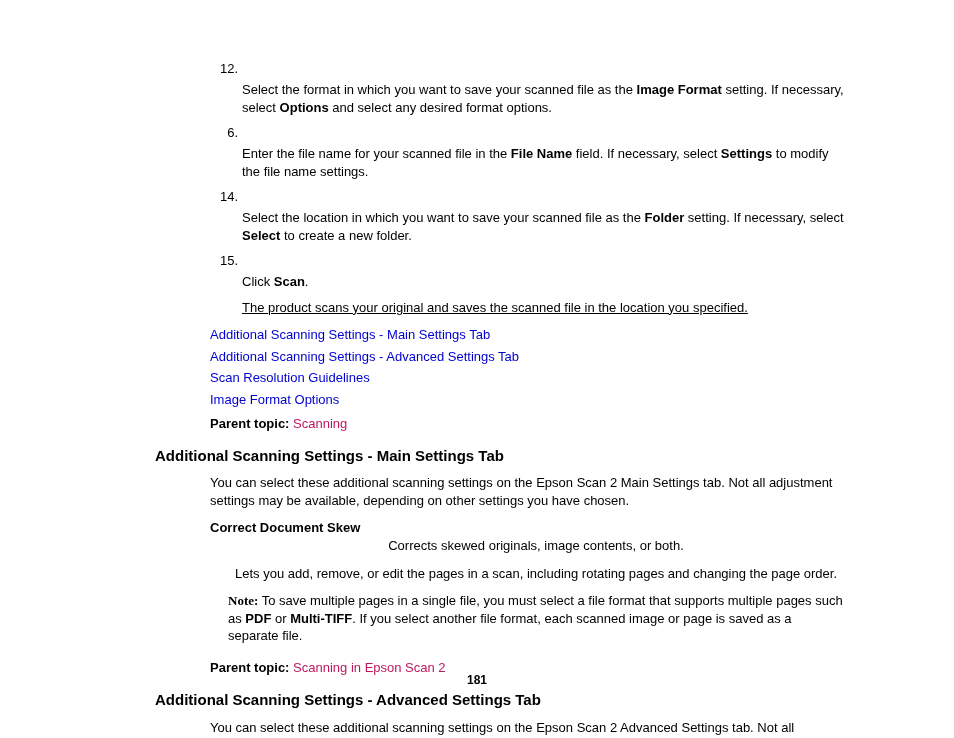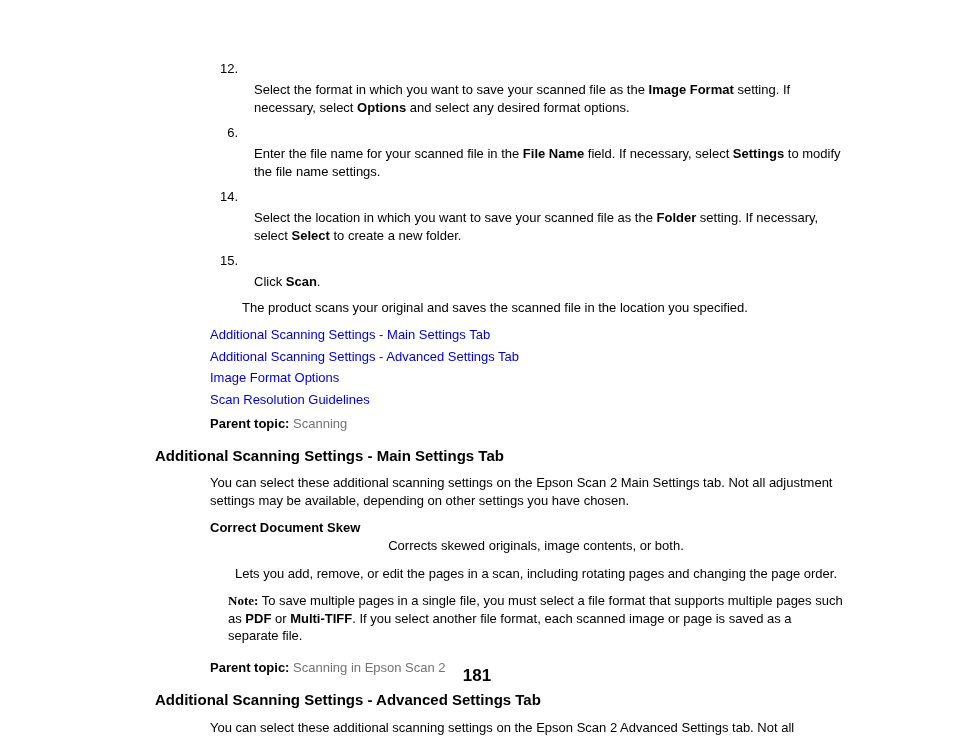--- a/index.html
+++ b/index.html
@@ -16,49 +16,49 @@
     height: 738px;
     position: relative;
     box-sizing: border-box;
     padding: 60px 110px 0 155px;
   }
   .ol-list { margin: 0; padding: 0; }
   .ol-item {
     display: flex;
     margin: 0 0 8px 0;
     padding-left: 55px;
-    gap: 12px;
   }
   .ol-num {
     width: 28px;
     flex-shrink: 0;
     text-align: right;
     padding-right: 4px;
   }
   .ol-body { flex: 1; margin-top: 21px; }
   .after-text {
     padding-left: 87px;
     margin: 6px 0 10px 0;
+    text-decoration: underline;
   }
   .links-block {
     padding-left: 55px;
     margin: 4px 0 0 0;
   }
   .link {
     color: #0000d0;
     display: block;
     margin: 0 0 4px 0;
     cursor: pointer;
   }
   .parent-topic {
     padding-left: 55px;
     margin: 6px 0 14px 0;
   }
   .parent-topic .label { font-weight: bold; }
-  .parent-topic .val { color: #737373; cursor: pointer; }
+  .parent-topic .val { color: #be185d; cursor: pointer; }
   h2.section-title {
     font-size: 15px;
     font-weight: bold;
     margin: 12px 0 8px 0;
   }
   .body-text {
     padding-left: 55px;
     margin: 0 0 10px 0;
   }
   .def-block {
@@ -72,21 +72,21 @@
     margin: 10px 0 14px 0;
   }
   .note-label { font-weight: bold; font-family: Liberation Serif, serif; }
   .bold { font-weight: bold; }
   .page-num {
     position: absolute;
     bottom: 50px;
     left: 0;
     width: 100%;
     text-align: center;
-    font-size: 17px;
+    font-size: 12px;
     font-weight: bold;
   }
 </style>
 </head>
 <body>
 
 <div class="page">
 
   <div class="ol-list" id="steps-container">
       <div class="ol-item">
@@ -105,22 +105,22 @@
         <div class="ol-num">15.</div>
         <div class="ol-body"><span>Click </span><span class="bold">Scan</span><span>.</span></div>
       </div>
     </div>
 
   <div class="after-text">The product scans your original and saves the scanned file in the location you specified.</div>
 
   <div class="links-block" id="links-container">
       <span class="link">Additional Scanning Settings - Main Settings Tab</span>
       <span class="link">Additional Scanning Settings - Advanced Settings Tab</span>
+      <span class="link">Scan Resolution Guidelines</span>
       <span class="link">Image Format Options</span>
-      <span class="link">Scan Resolution Guidelines</span>
     </div>
 
   <div class="parent-topic">
     <span class="label">Parent topic: </span><span class="val">Scanning</span>
   </div>
 
   <h2 class="section-title">Additional Scanning Settings - Main Settings Tab</h2>
   <div class="body-text">You can select these additional scanning settings on the Epson Scan 2 Main Settings tab. Not all adjustment settings may be available, depending on other settings you have chosen.</div>
   <div id="section1-defs">
       <div class="def-block">

